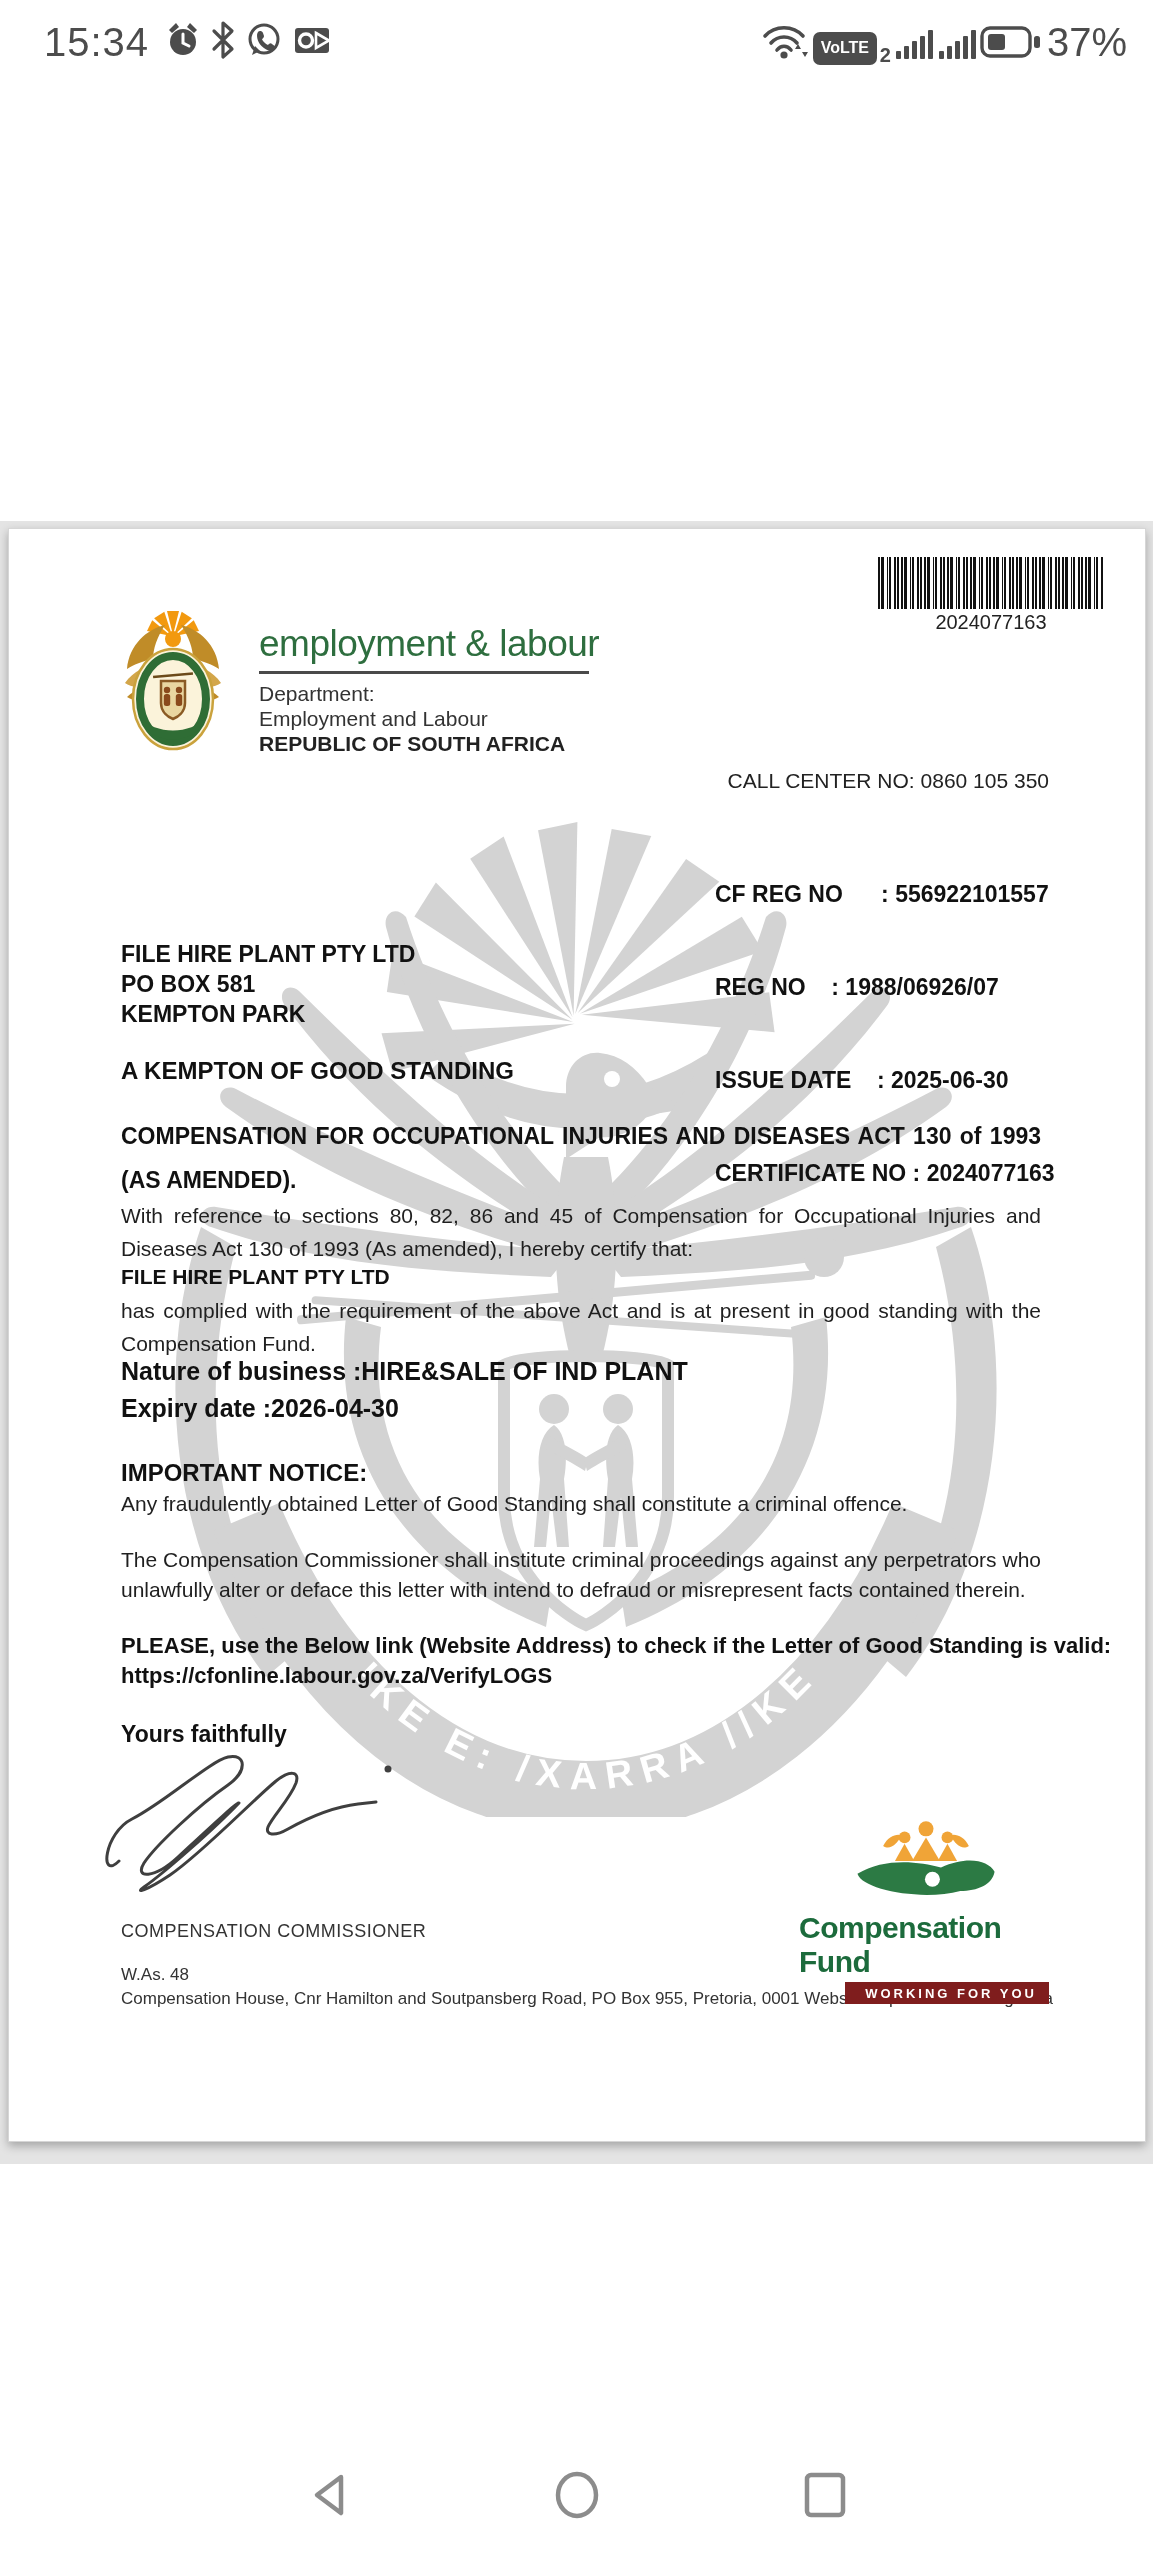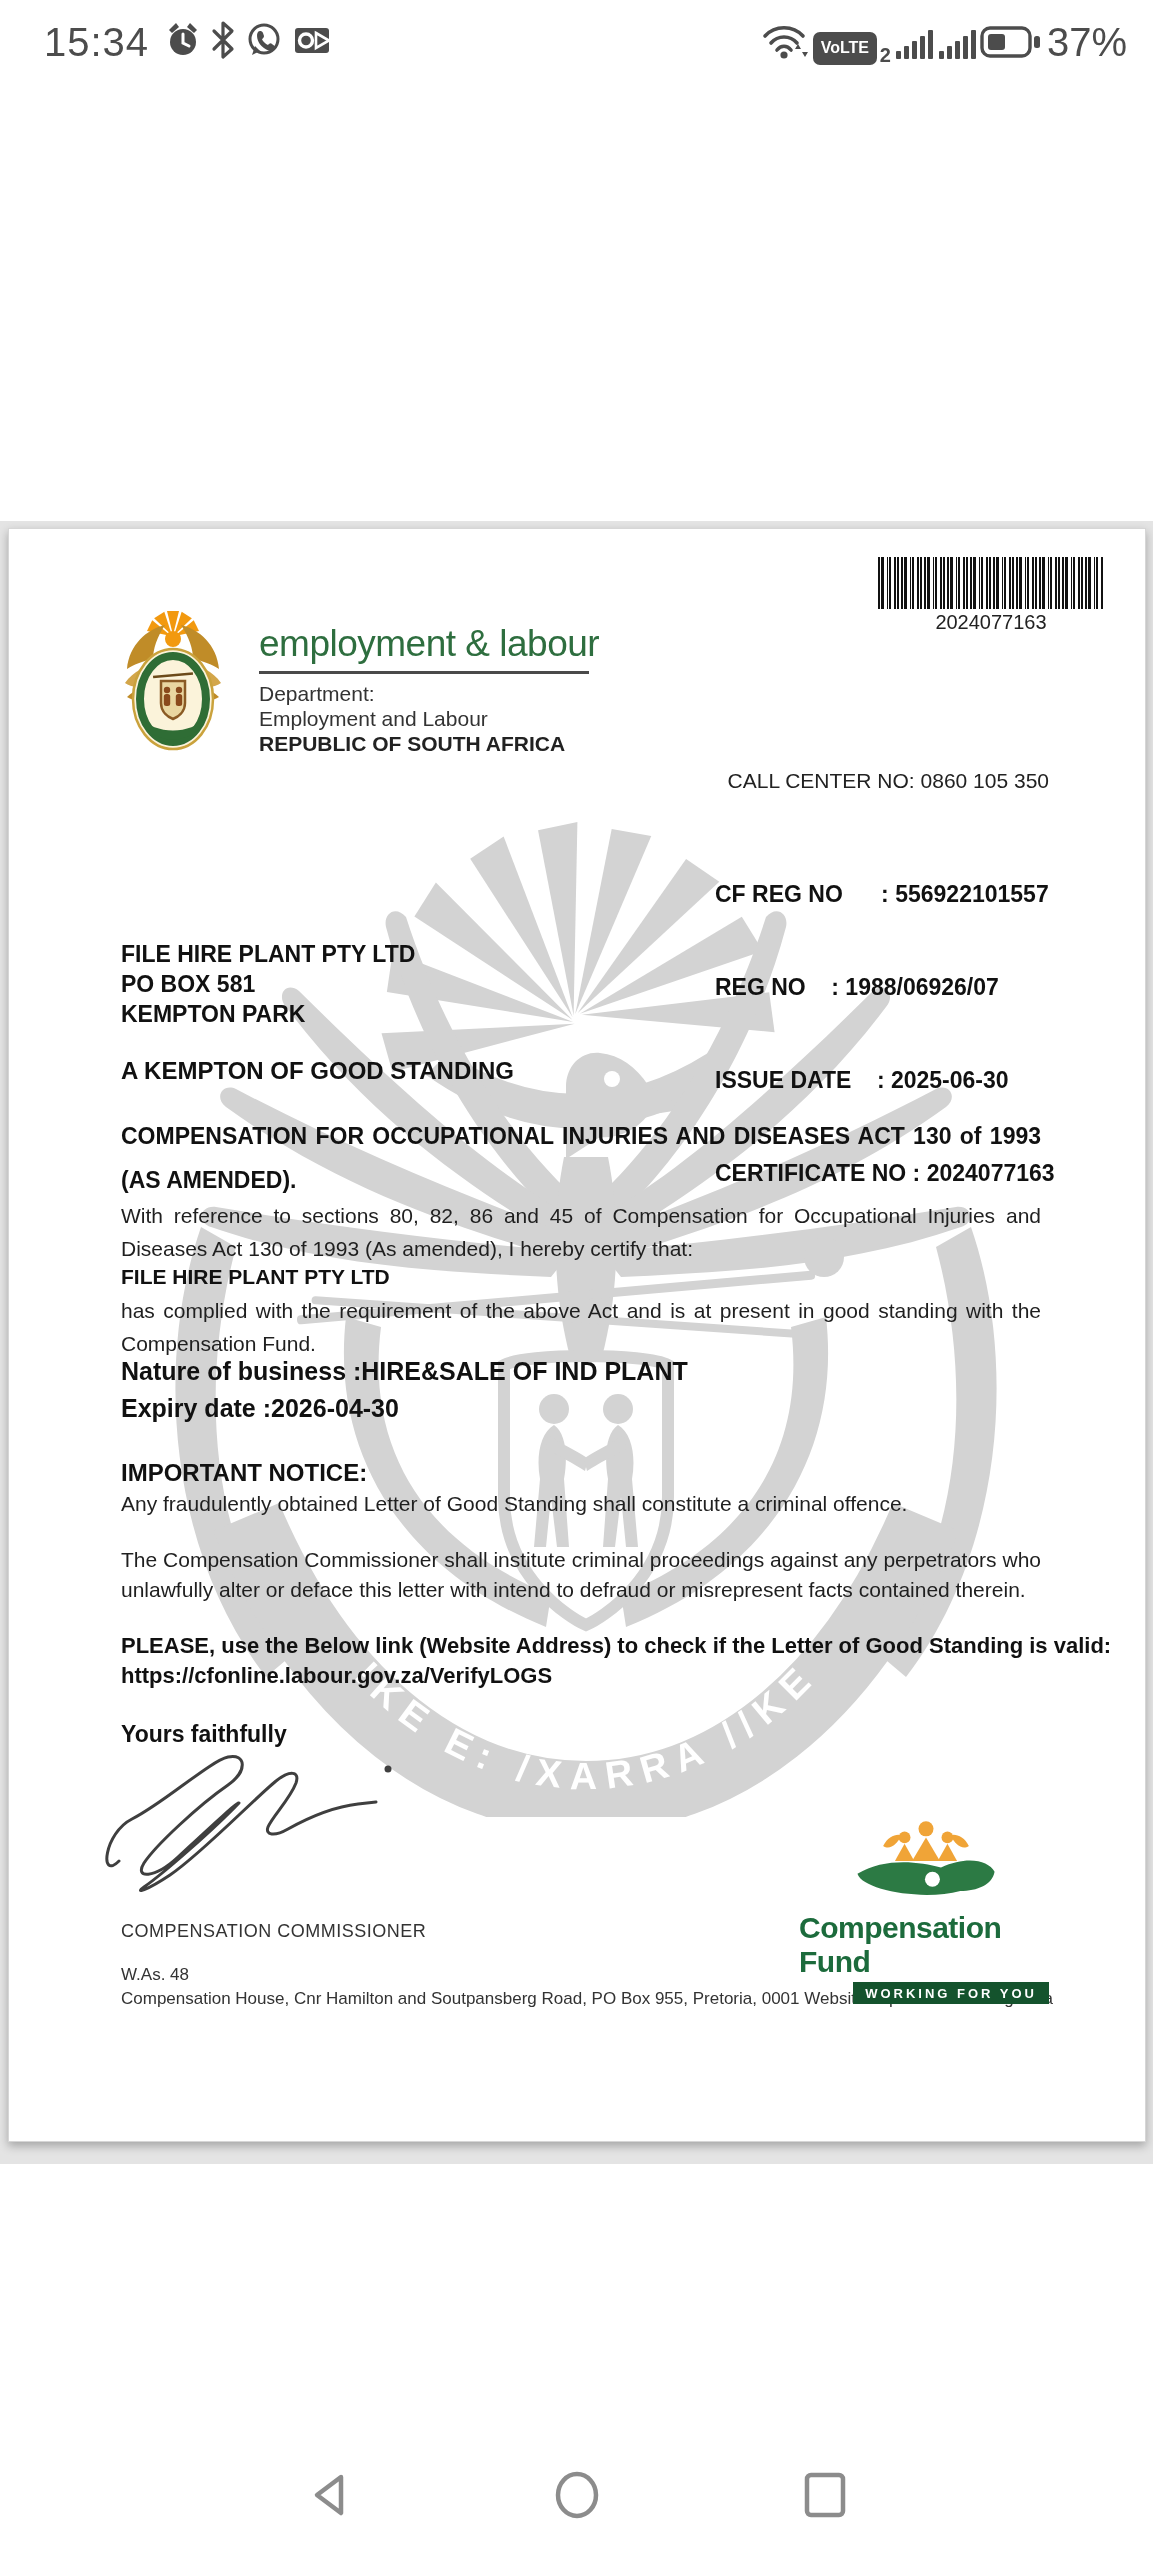--- a/index.html
+++ b/index.html
@@ -62,21 +62,21 @@
   .yours { left:112px; top:1192px; font-size:23px; font-weight:bold; color:#111; }
   .sig { left:95px; top:1212px; }
   .commissioner { left:112px; top:1392px; font-size:18px; letter-spacing:.5px; color:#333; }
   .form-ref { left:112px; top:1436px; font-size:17px; color:#333; }
   .footer-addr { left:112px; top:1460px; width:1010px; font-size:17px; color:#333; }
 
   
   .cf-logo { right:96px; top:1288px; width:250px; display:flex; flex-direction:column; align-items:flex-end; }
   .cf-icon { margin-right:48px; }
   .cf-name { font-size:30px; font-weight:bold; color:#1c6b3c; letter-spacing:-0.5px; margin-top:2px; }
-  .cf-badge { margin-top:3px; background:#14532d; color:#fff; font-size:13px; font-weight:bold; letter-spacing:3px; padding:4px 12px 3px 12px; }
+  .cf-badge { margin-top:3px; background:#7f1d1d; color:#fff; font-size:13px; font-weight:bold; letter-spacing:3px; padding:4px 12px 3px 20px; }
 
   
   .navbar { position:absolute; left:0; top:2462px; width:1153px; height:70px; display:flex; align-items:center; justify-content:center; gap:200px; }
 </style>
 </head>
 <body>
 
 <div class="screen">
 
   <div class="statusbar">

